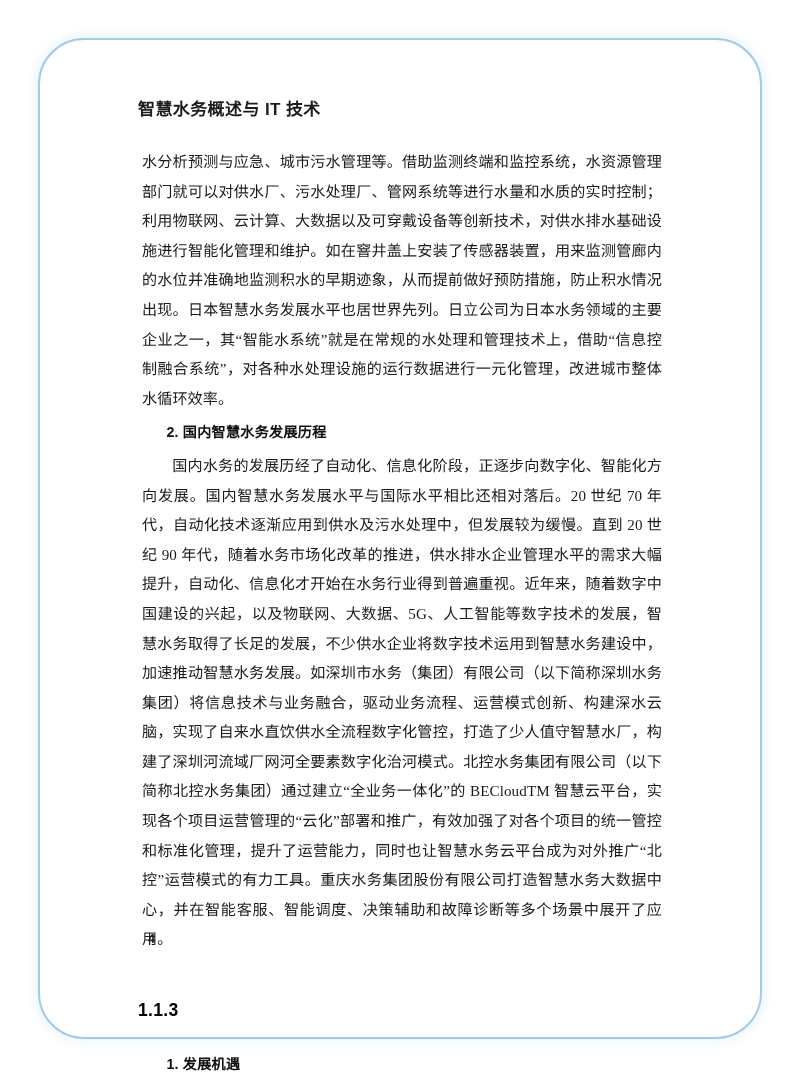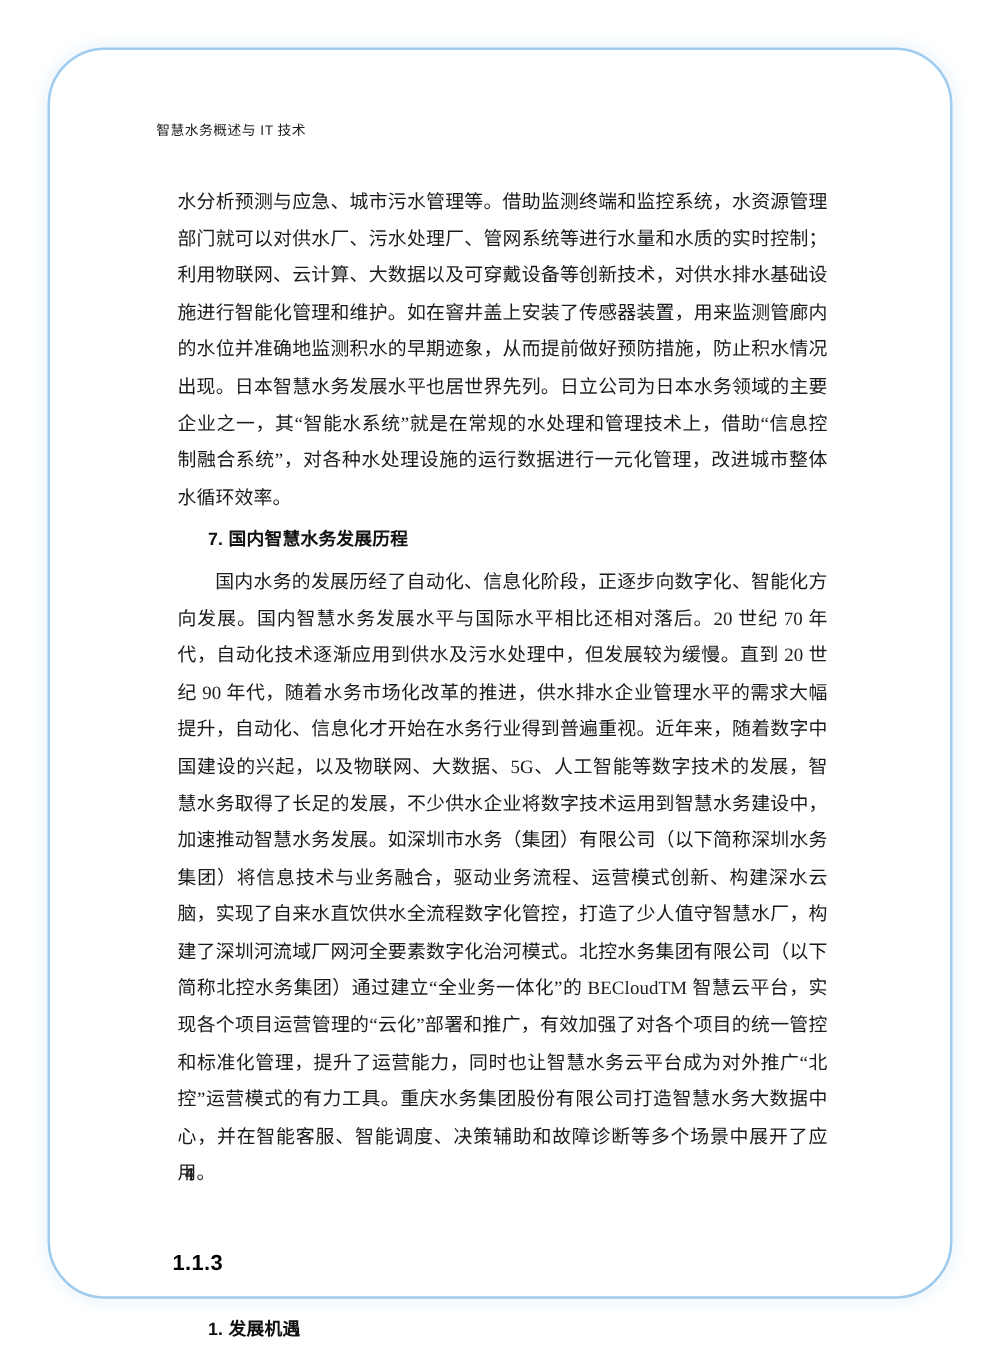--- a/index.html
+++ b/index.html
@@ -34,26 +34,26 @@
     position: absolute;
     left: 0;
     top: 0;
     width: 800px;
     height: 1077px;
   }
 
   
   #running-head {
     position: absolute;
-    left: 125px;
+    left: 138px;
     top: 98px;
     width: 530px;
     font-family: "Liberation Sans", "DejaVu Sans", sans-serif;
-    font-weight: normal;
-    font-size: 11px;
+    font-weight: bold;
+    font-size: 17px;
     letter-spacing: 0.4px;
     color: #1c1c1c;
     line-height: 1.4;
   }
 
   
   #text-column {
     position: absolute;
     left: 138px;
     top: 144px;
@@ -134,21 +134,21 @@
 <div id="page-surface">
 
   <div id="page-frame"></div>
 
   <div id="running-head">智慧水务概述与 IT 技术</div>
 
   <div id="text-column">
 
     <p class="body-text">水分析预测与应急、城市污水管理等。借助监测终端和监控系统，水资源管理部门就可以对供水厂、污水处理厂、管网系统等进行水量和水质的实时控制；利用物联网、云计算、大数据以及可穿戴设备等创新技术，对供水排水基础设施进行智能化管理和维护。如在窨井盖上安装了传感器装置，用来监测管廊内的水位并准确地监测积水的早期迹象，从而提前做好预防措施，防止积水情况出现。日本智慧水务发展水平也居世界先列。日立公司为日本水务领域的主要企业之一，其“智能水系统”就是在常规的水处理和管理技术上，借助“信息控制融合系统”，对各种水处理设施的运行数据进行一元化管理，改进城市整体水循环效率。</p>
 
-    <p class="sub-heading">7. 国内智慧水务发展历程</p>
+    <p class="sub-heading">2. 国内智慧水务发展历程</p>
 
     <p class="body-text indent">国内水务的发展历经了自动化、信息化阶段，正逐步向数字化、智能化方向发展。国内智慧水务发展水平与国际水平相比还相对落后。20 世纪 70 年代，自动化技术逐渐应用到供水及污水处理中，但发展较为缓慢。直到 20 世纪 90 年代，随着水务市场化改革的推进，供水排水企业管理水平的需求大幅提升，自动化、信息化才开始在水务行业得到普遍重视。近年来，随着数字中国建设的兴起，以及物联网、大数据、5G、人工智能等数字技术的发展，智慧水务取得了长足的发展，不少供水企业将数字技术运用到智慧水务建设中，加速推动智慧水务发展。如深圳市水务（集团）有限公司（以下简称深圳水务集团）将信息技术与业务融合，驱动业务流程、运营模式创新、构建深水云脑，实现了自来水直饮供水全流程数字化管控，打造了少人值守智慧水厂，构建了深圳河流域厂网河全要素数字化治河模式。北控水务集团有限公司（以下简称北控水务集团）通过建立“全业务一体化”的 BECloudTM 智慧云平台，实现各个项目运营管理的“云化”部署和推广，有效加强了对各个项目的统一管控和标准化管理，提升了运营能力，同时也让智慧水务云平台成为对外推广“北控”运营模式的有力工具。重庆水务集团股份有限公司打造智慧水务大数据中心，并在智能客服、智能调度、决策辅助和故障诊断等多个场景中展开了应用。</p>
 
     <div class="spacer-lg"></div>
 
     <div class="section-heading">
       <span class="sec-num">1.1.3</span>
     </div>
 
     <div class="spacer-md"></div>

